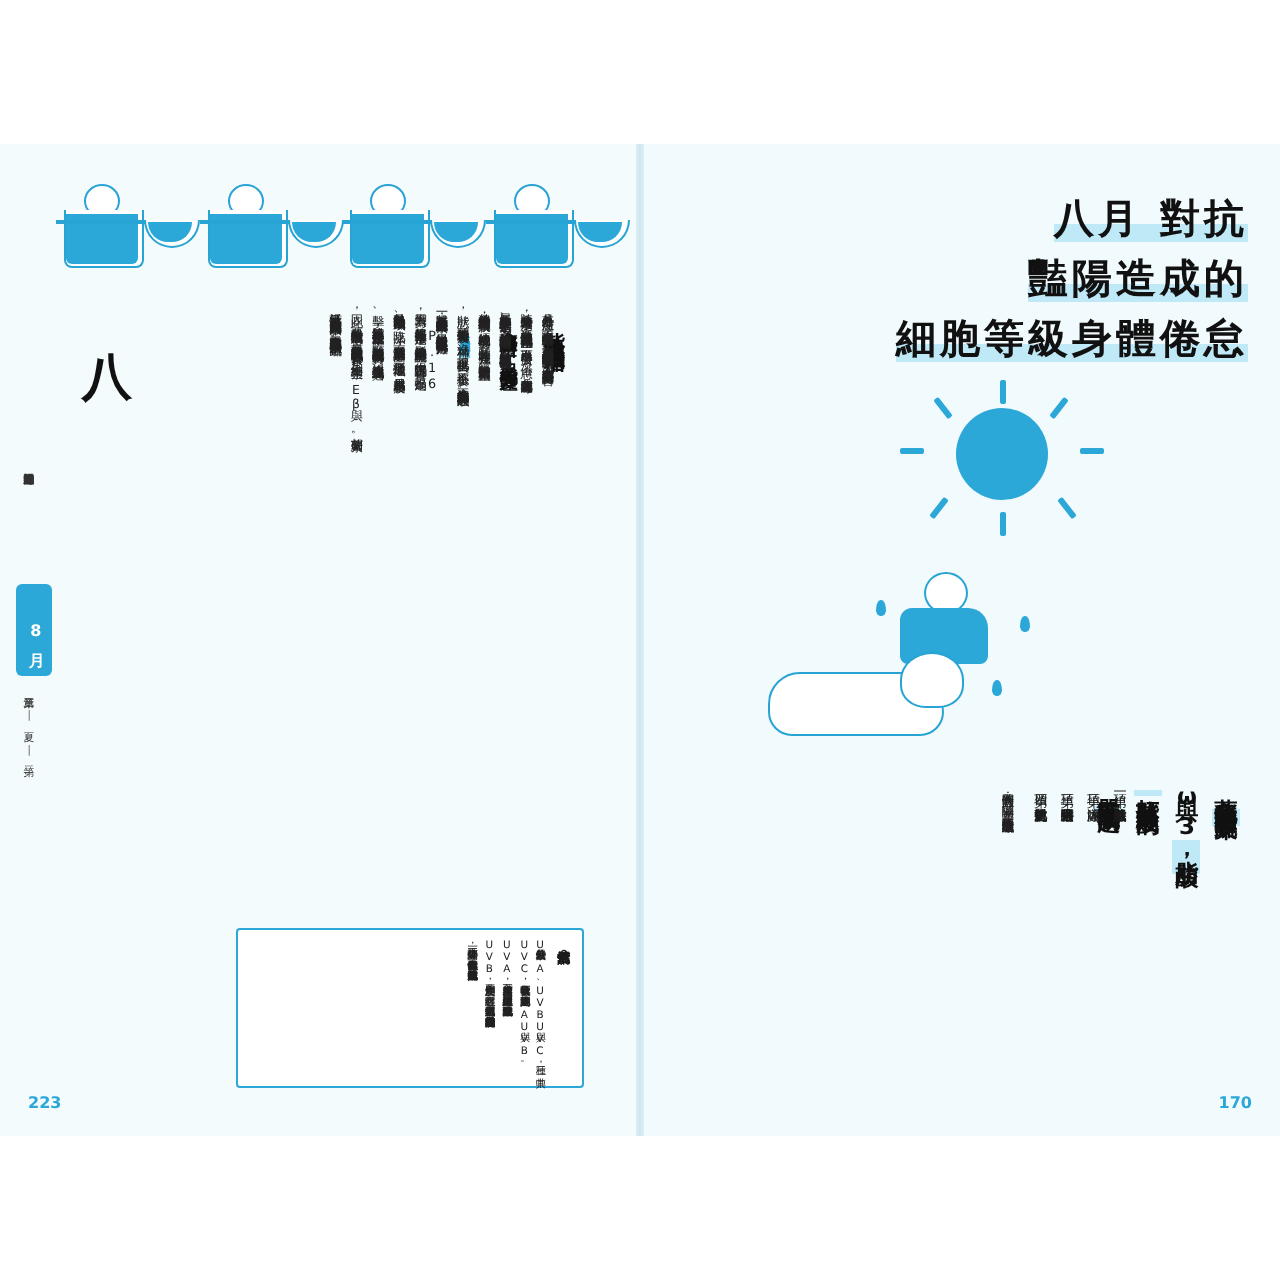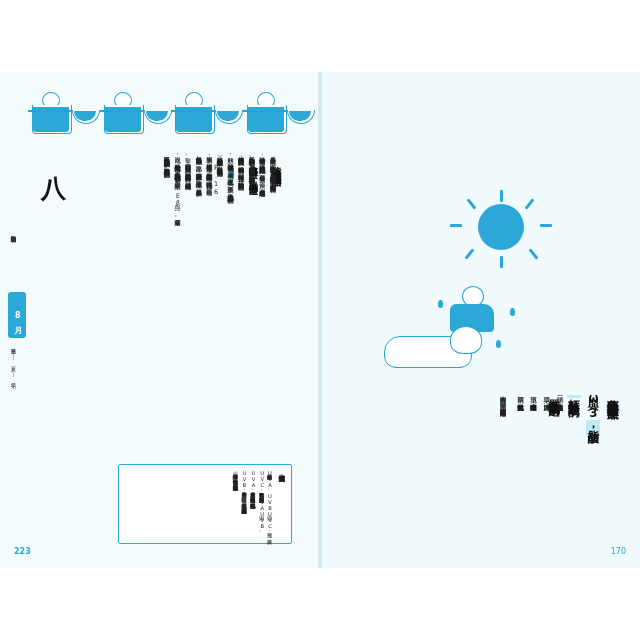--- a/index.html
+++ b/index.html
@@ -303,21 +303,21 @@
     font-size: 8px;
     color: #2ba7d8;
     font-weight: bold;
   }
   .folio-right {
     position: absolute;
     right: 14px;
     bottom: 12px;
     font-size: 8px;
     color: #2ba7d8;
-    font-weight: normal;
+    font-weight: bold;
   }
 
   
   .title-block {
     position: absolute;
     right: 16px;
     top: 22px;
     width: 286px;
     text-align: right;
   }
@@ -544,20 +544,31 @@
         </div>
       </div>
 
       <div class="folio-left">223</div>
     </div>
 
     <div class="gutter"></div>
 
     <div class="page-right">
 
+      <div class="title-block">
+        <div class="title-line">
+          <span class="hl">八月 對抗</span>
+        </div>
+        <div class="title-line">
+          <span class="hl">豔陽造成的</span>
+        </div>
+        <div class="title-line">
+          <span class="hl">細胞等級身體倦怠</span>
+        </div>
+      </div>
 
       <div class="illo">
         <div class="sun"></div>
         <div class="ray" style="left:150px; top:0px; width:3px; height:12px;"></div>
         <div class="ray" style="left:178px; top:8px; width:3px; height:12px; transform:rotate(38deg);"></div>
         <div class="ray" style="left:120px; top:8px; width:3px; height:12px; transform:rotate(-38deg);"></div>
         <div class="ray" style="left:190px; top:34px; width:12px; height:3px;"></div>
         <div class="ray" style="left:100px; top:34px; width:12px; height:3px;"></div>
         <div class="ray" style="left:182px; top:58px; width:3px; height:12px; transform:rotate(-38deg);"></div>
         <div class="ray" style="left:118px; top:58px; width:3px; height:12px; transform:rotate(38deg);"></div>

